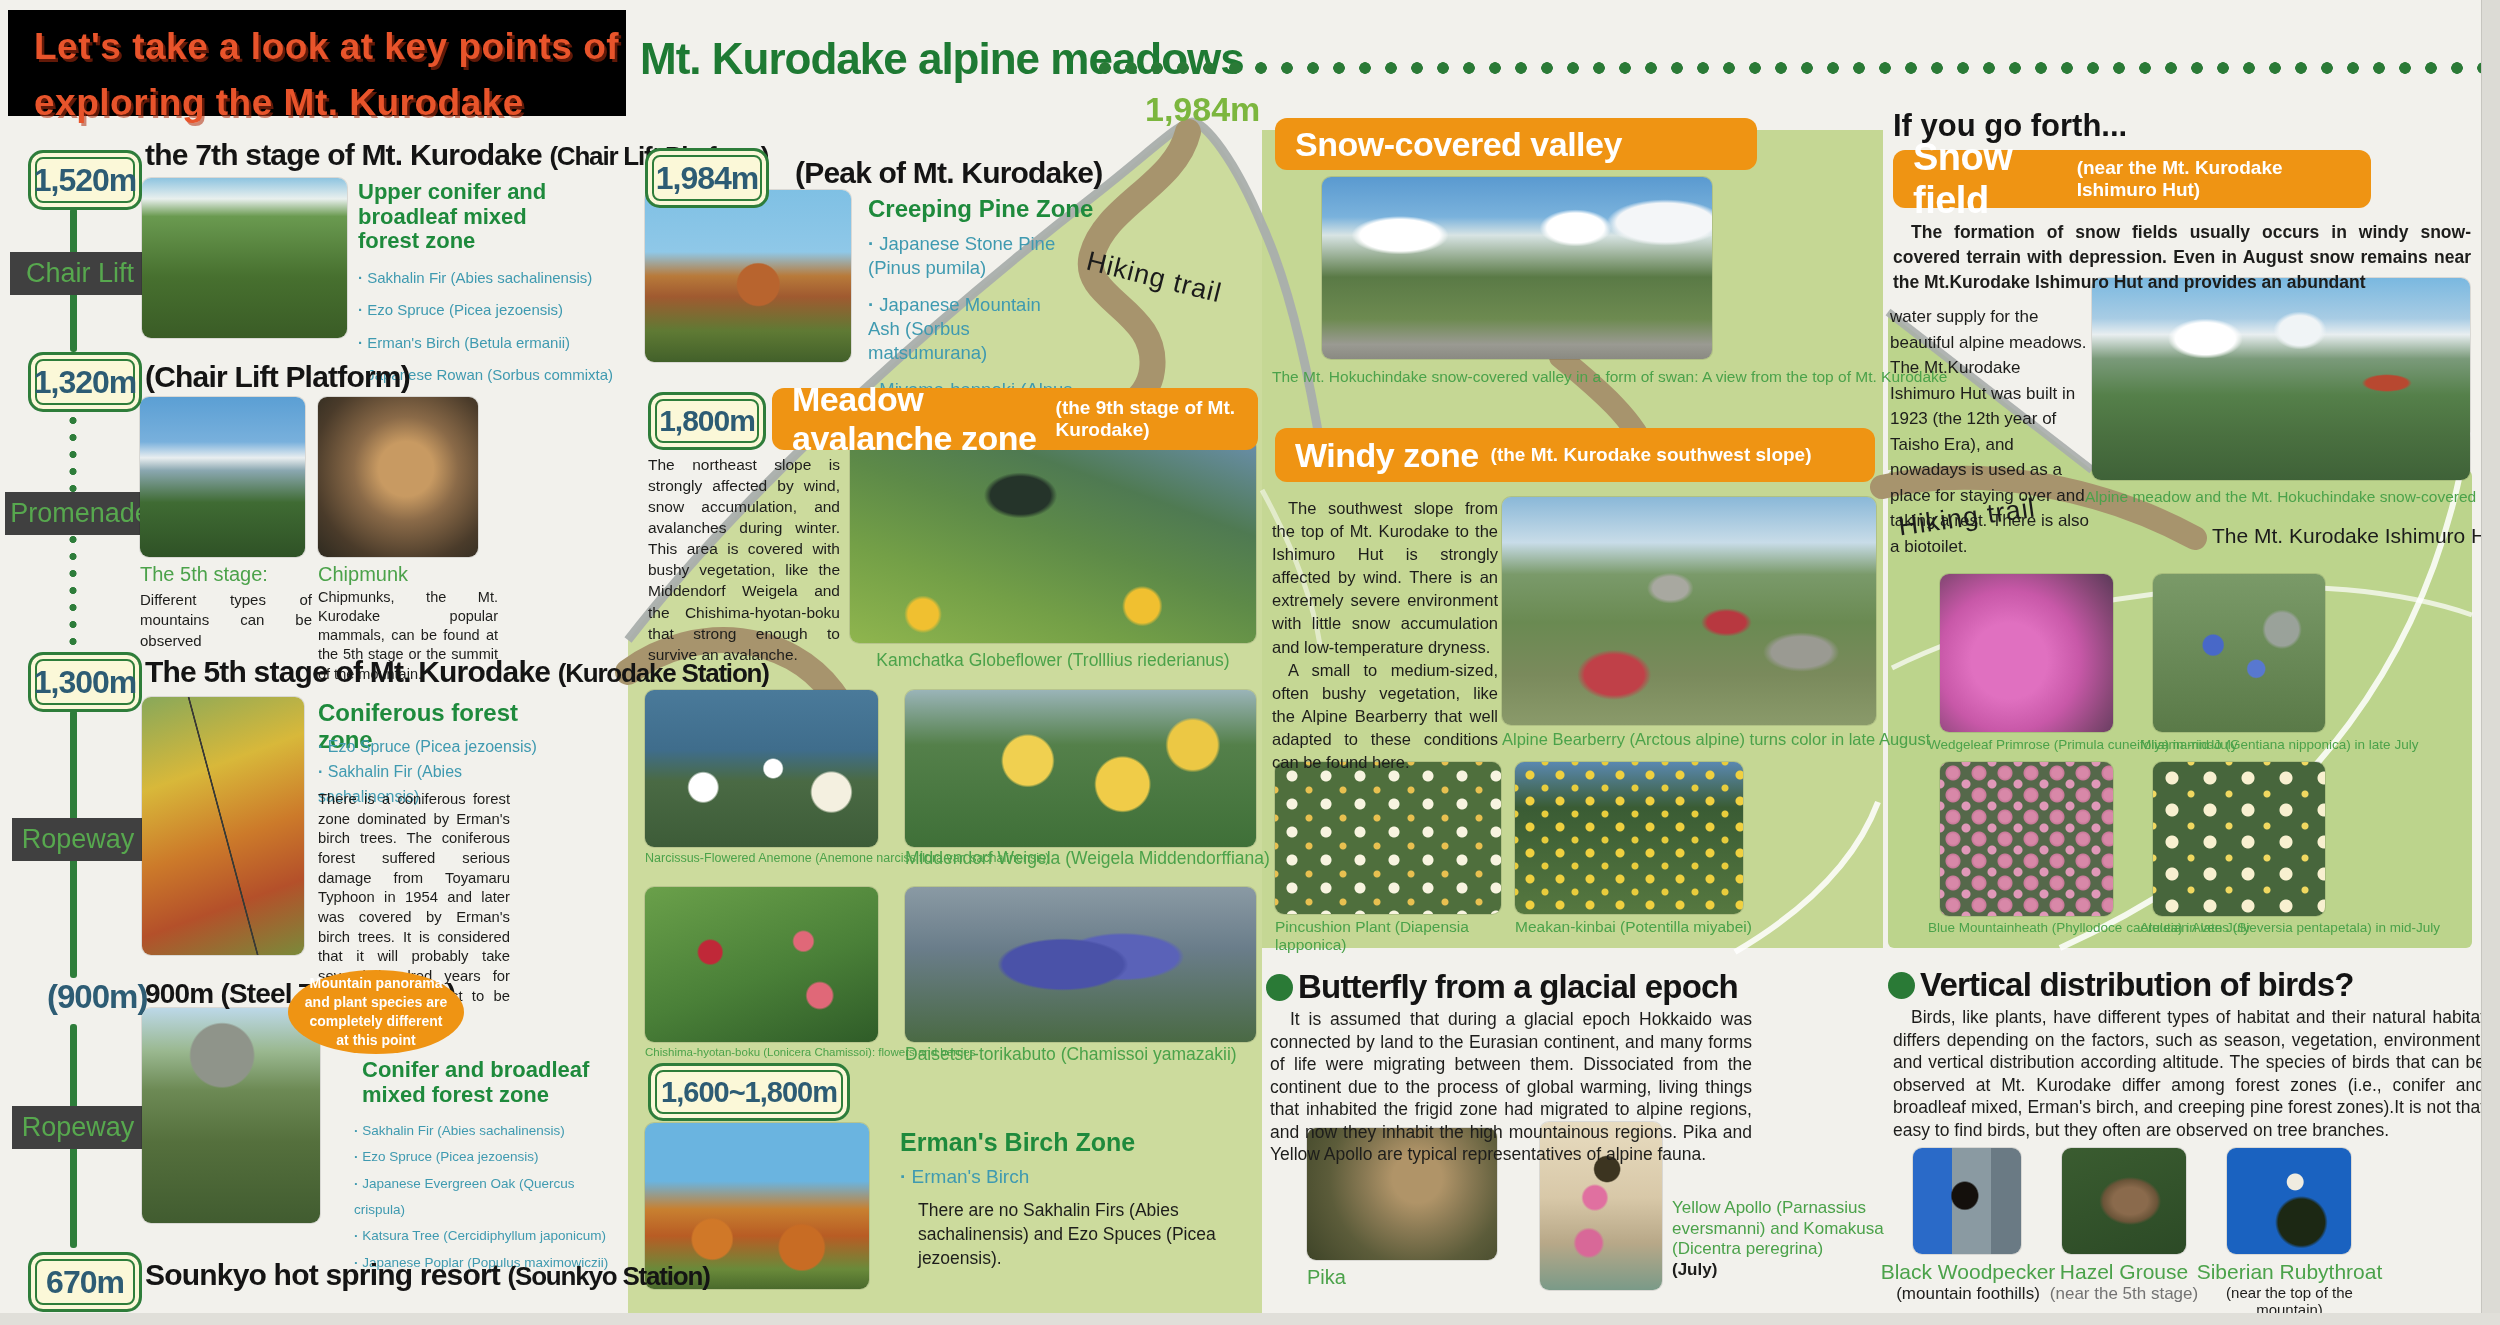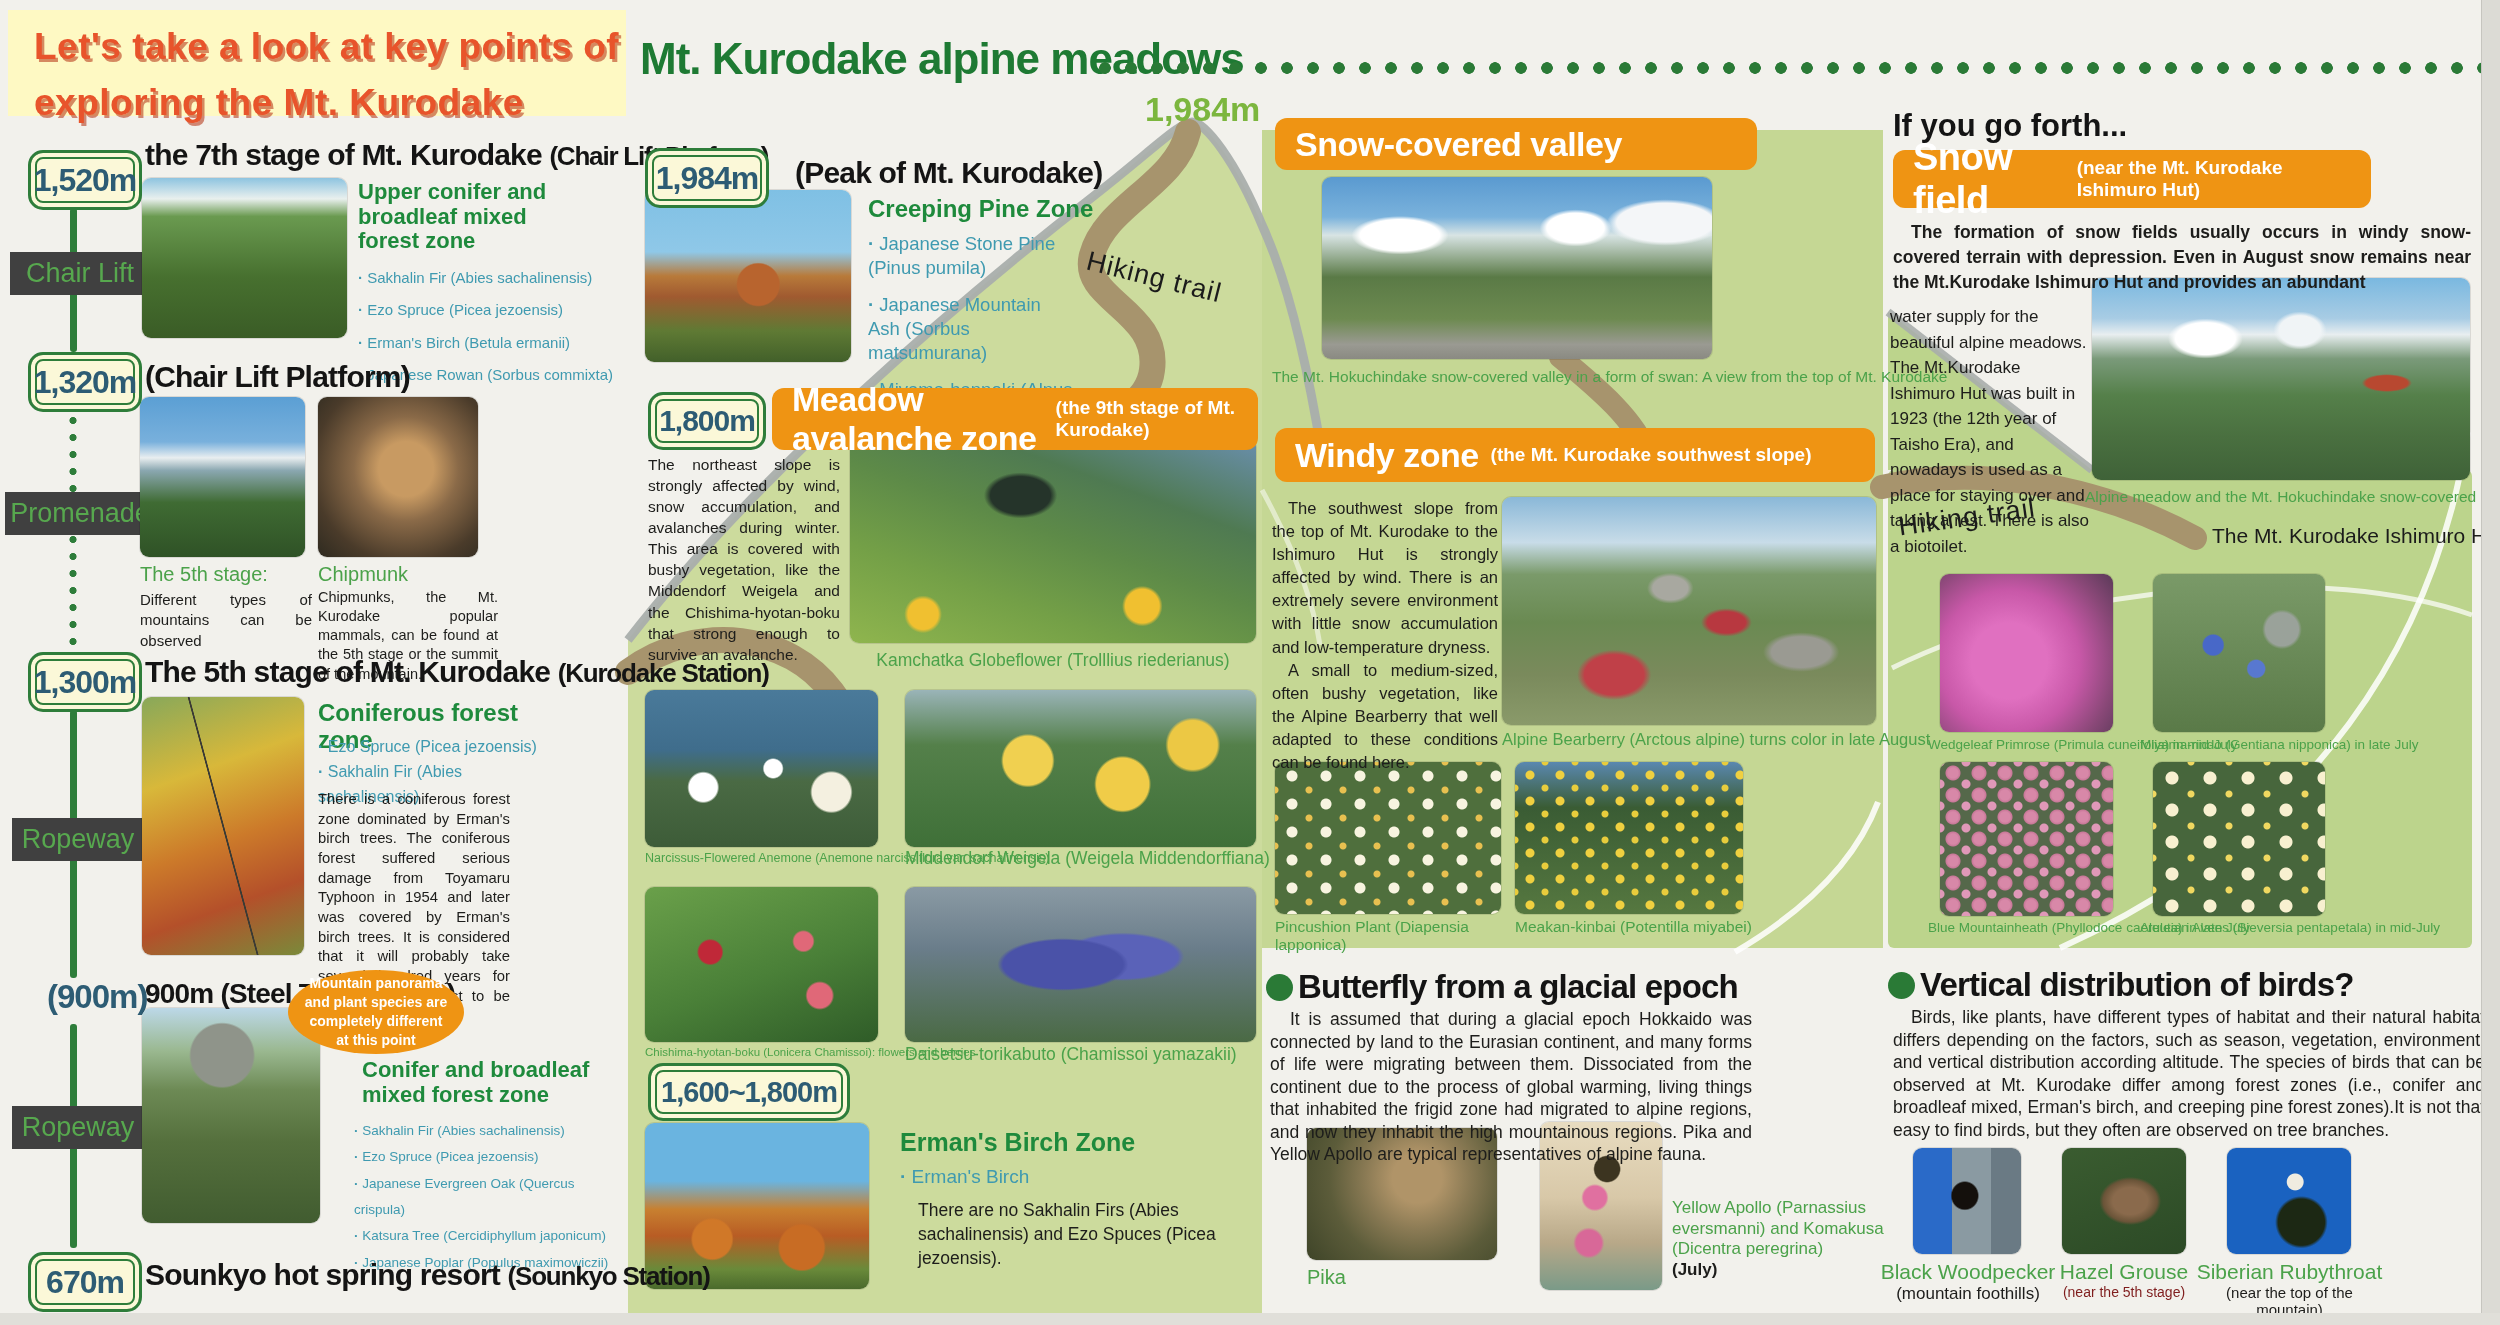--- a/index.html
+++ b/index.html
@@ -20,21 +20,21 @@
   .cap-g{position:absolute;z-index:3;color:#4ba24a;}
   .orange-h{position:absolute;z-index:3;background:#ef9413;border-radius:12px;color:#fff;display:flex;align-items:center;padding:0 20px;font-weight:bold;}
   .orange-h .main{font-size:34px;letter-spacing:-0.5px;}
   .orange-h .paren{font-size:19px;margin-left:12px;font-weight:bold;}
   .vline{position:absolute;z-index:1;width:7px;background:#2e7d3a;border-radius:3px;}
   .vdots{position:absolute;z-index:1;width:10px;background:radial-gradient(circle,#2e7d3a 3.2px,transparent 3.9px) 50% 0/10px 17px repeat-y;}
   .route-label{position:absolute;z-index:2;color:#57a84e;font-weight:normal;font-size:27px;background:#404040;text-align:center;padding:6px 0;}
   .dot-h{position:absolute;z-index:3;font-weight:bold;color:#141414;font-size:33px;letter-spacing:-0.8px;display:flex;align-items:center;white-space:nowrap;}
   .dot-h .dot{display:inline-block;width:27px;height:27px;border-radius:50%;background:#2a7a36;margin-right:5px;flex:none;}
   .trail-label{position:absolute;z-index:3;color:#1b1b1b;font-size:27px;letter-spacing:1px;white-space:nowrap;}
-  .banner{position:absolute;z-index:3;left:8px;top:10px;width:618px;height:106px;background:#fef9c3;}
+  .banner{position:absolute;z-index:3;left:8px;top:10px;width:618px;height:106px;background:#000000;}
   .banner .t{position:absolute;left:26px;color:#e8542b;font-weight:bold;font-size:37px;letter-spacing:.5px;white-space:nowrap;
              text-shadow:2.5px 2.5px 0 rgba(178,46,14,.55);}
   .bubble{position:absolute;z-index:3;background:#ef9413;border-radius:50%;color:#fff;font-weight:bold;font-size:14px;
           display:flex;align-items:center;justify-content:center;text-align:center;padding:12px 16px;box-sizing:border-box;line-height:1.35;}
   .cap-sm{font-size:15.5px;}
   .nowrap{white-space:nowrap;}
   .edge-r{position:absolute;z-index:4;right:0;top:0;width:18px;height:1325px;background:#dcdbd5;border-left:1px solid #c6c5bf;}
   .edge-b{position:absolute;z-index:4;left:0;bottom:0;width:2500px;height:12px;background:#e0dfd9;}
   .title-dots{position:absolute;z-index:3;background:radial-gradient(circle,#2a7a36 5.5px,transparent 6.1px) 0 50%/26px 16px repeat-x;height:16px;}
 </style>
@@ -244,21 +244,21 @@
   <div class="body-txt" style="left:1893px;top:1006px;width:592px;font-size:17.5px;line-height:1.29;text-indent:18px;">Birds, like plants, have different types of habitat and their natural habitat differs depending on the factors, such as season, vegetation, environment, and vertical distribution according altitude. The species of birds that can be observed at Mt. Kurodake differ among forest zones (i.e., conifer and broadleaf mixed, Erman's birch, and creeping pine forest zones).It is not that easy to find birds, but they often are observed on tree branches.</div>
   <div class="ph" style="left:1913px;top:1148px;width:108px;height:106px;background:radial-gradient(ellipse at 48% 45%,#14100c 0 16%,transparent 18%),linear-gradient(90deg,#2a6ac8 0 36%,#8a9aa2 36% 72%,#6a7a84 72% 100%);"></div>
   <div class="ph" style="left:2062px;top:1148px;width:124px;height:106px;background:radial-gradient(ellipse at 55% 50%,#8a6a4c 0 18%,#6a5438 28%,transparent 32%),linear-gradient(160deg,#3a5c30 0%,#2c4a26 100%);"></div>
   <div class="ph" style="left:2227px;top:1148px;width:124px;height:106px;background:radial-gradient(circle at 55% 32%,#f0ece0 0 8%,transparent 9%),radial-gradient(ellipse at 60% 70%,#1c2814 0 22%,transparent 25%),#1a62c0;"></div>
   <div class="abs z" style="left:1868px;top:1260px;width:200px;text-align:center;">
     <div style="color:#4ba24a;font-size:21px;">Black Woodpecker</div>
     <div style="color:#1d1d1b;font-size:17px;">(mountain foothills)</div>
   </div>
   <div class="abs z" style="left:2034px;top:1260px;width:180px;text-align:center;">
     <div style="color:#4ba24a;font-size:21px;">Hazel Grouse</div>
-    <div style="color:#7f1d1d;font-size:14px;">(near the 5th stage)</div>
+    <div style="color:#737373;font-size:17px;">(near the 5th stage)</div>
   </div>
   <div class="abs z" style="left:2192px;top:1260px;width:195px;text-align:center;">
     <div style="color:#4ba24a;font-size:21px;">Siberian Rubythroat</div>
     <div style="color:#1d1d1b;font-size:15px;">(near the top of the mountain)</div>
   </div>
 
   <div class="edge-r"></div>
   <div class="edge-b"></div>
 </div>
 

